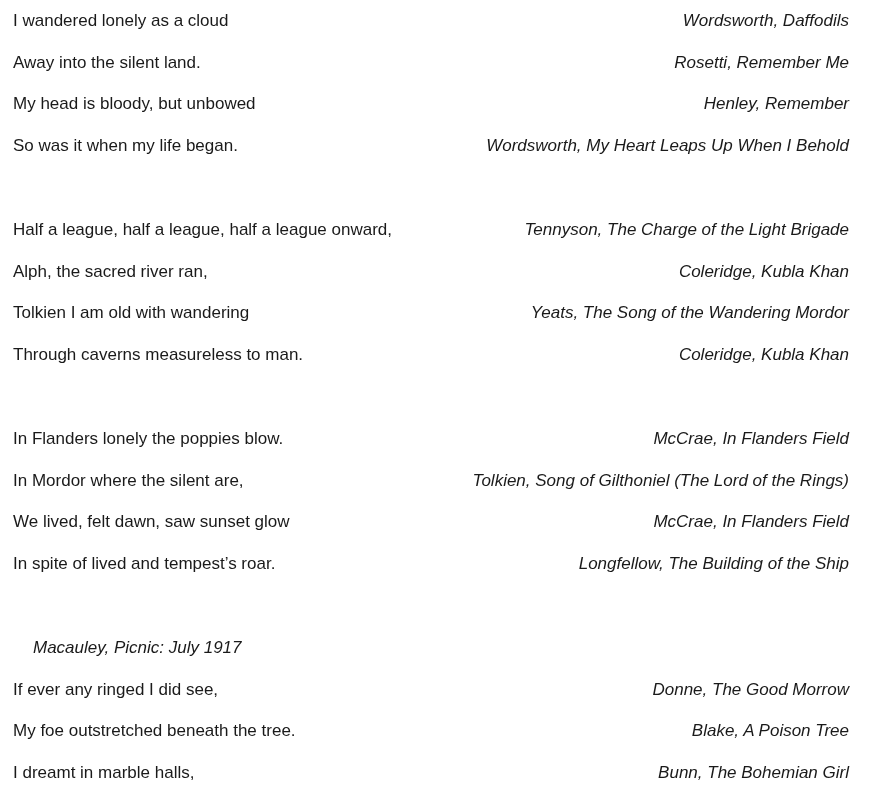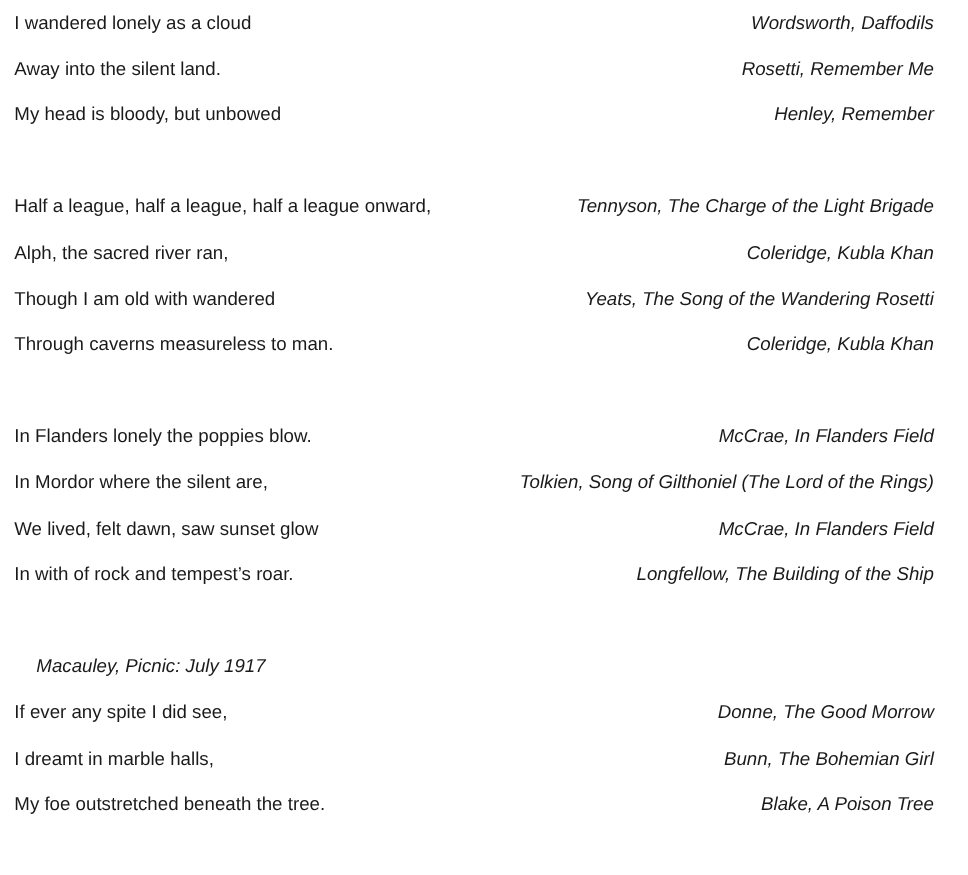--- a/index.html
+++ b/index.html
@@ -51,34 +51,38 @@
     <span class="attr">Wordsworth, Daffodils</span>
   </div>
   <div class="row">
     <span class="quote">Away into the silent land.</span>
     <span class="attr">Rosetti, Remember Me</span>
   </div>
   <div class="row">
     <span class="quote">My head is bloody, but unbowed</span>
     <span class="attr">Henley, Remember</span>
   </div>
+  <div class="row">
+    <span class="quote">So was it when my life began.</span>
+    <span class="attr">Wordsworth, My Heart Leaps Up When I Behold</span>
+  </div>
 
   <div class="gap"></div>
 
   <div class="row">
     <span class="quote">Half a league, half a league, half a league onward,</span>
     <span class="attr">Tennyson, The Charge of the Light Brigade</span>
   </div>
   <div class="row">
     <span class="quote">Alph, the sacred river ran,</span>
     <span class="attr">Coleridge, Kubla Khan</span>
   </div>
   <div class="row">
-    <span class="quote">Though I am old with wandered</span>
-    <span class="attr">Yeats, The Song of the Wandering Rosetti</span>
+    <span class="quote">Tolkien I am old with wandering</span>
+    <span class="attr">Yeats, The Song of the Wandering Mordor</span>
   </div>
   <div class="row">
     <span class="quote">Through caverns measureless to man.</span>
     <span class="attr">Coleridge, Kubla Khan</span>
   </div>
 
   <div class="gap"></div>
 
   <div class="row">
     <span class="quote">In Flanders lonely the poppies blow.</span>
@@ -86,35 +90,35 @@
   </div>
   <div class="row">
     <span class="quote">In Mordor where the silent are,</span>
     <span class="attr">Tolkien, Song of Gilthoniel (The Lord of the Rings)</span>
   </div>
   <div class="row">
     <span class="quote">We lived, felt dawn, saw sunset glow</span>
     <span class="attr">McCrae, In Flanders Field</span>
   </div>
   <div class="row">
-    <span class="quote">In with of rock and tempest’s roar.</span>
+    <span class="quote">In spite of lived and tempest’s roar.</span>
     <span class="attr">Longfellow, The Building of the Ship</span>
   </div>
 
   <div class="gap"></div>
 
   <div class="row">
     <span class="attr">Macauley, Picnic: July 1917</span>
   </div>
   <div class="row">
-    <span class="quote">If ever any spite I did see,</span>
+    <span class="quote">If ever any ringed I did see,</span>
     <span class="attr">Donne, The Good Morrow</span>
+  </div>
+  <div class="row">
+    <span class="quote">My foe outstretched beneath the tree.</span>
+    <span class="attr">Blake, A Poison Tree</span>
   </div>
   <div class="row">
     <span class="quote">I dreamt in marble halls,</span>
     <span class="attr">Bunn, The Bohemian Girl</span>
   </div>
-  <div class="row">
-    <span class="quote">My foe outstretched beneath the tree.</span>
-    <span class="attr">Blake, A Poison Tree</span>
-  </div>
 
 </div>
 
 </body></html>

